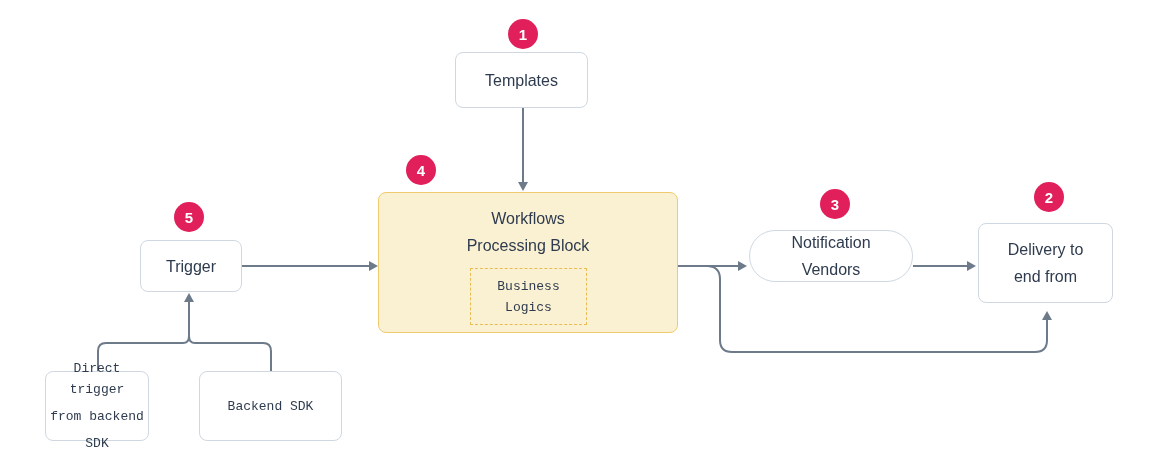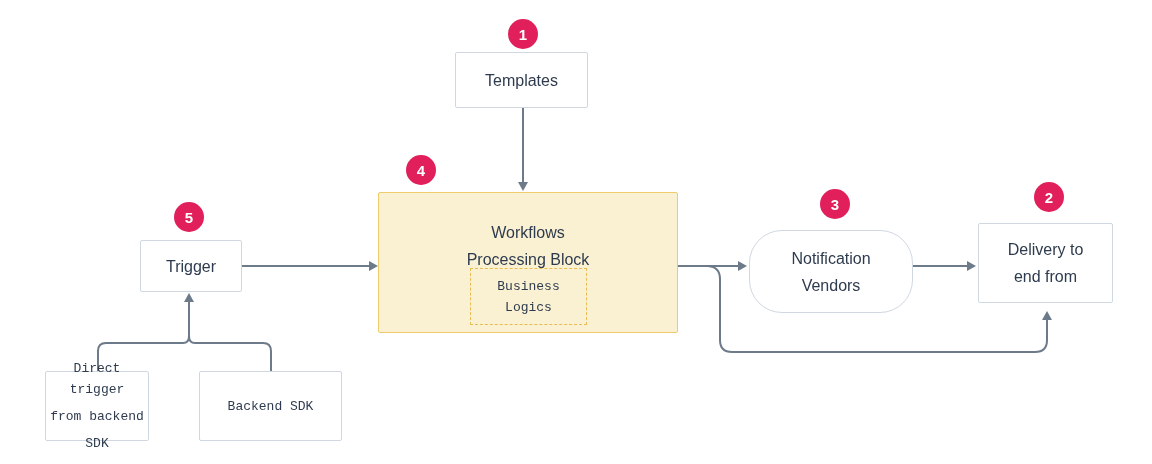--- a/index.html
+++ b/index.html
@@ -28,49 +28,49 @@
   }
   .connector-layer path.arrowhead {
     fill: var(--line, #6c7a89);
     stroke: none;
   }
   .node {
     position: absolute;
     z-index: 2;
     background: #ffffff;
     border: 1px solid var(--box-border, #cfd8e1);
-    border-radius: 2px;
+    border-radius: 8px;
     color: var(--text, #2e3b4e);
     display: flex;
     flex-direction: column;
     align-items: center;
     justify-content: center;
     text-align: center;
     box-sizing: border-box;
   }
   .node .label-lg { font-size: 16px; font-weight: 500; line-height: 27px; }
   .node .label-sm { font-size: 13px; font-weight: 500; line-height: 21px; font-family: Liberation Mono, monospace; }
 
   .node-templates { left: 455px; top: 52px; width: 133px; height: 56px; }
   .node-trigger   { left: 140px; top: 240px; width: 102px; height: 52px; justify-content: center; }
   .node-delivery  { left: 978px; top: 223px; width: 135px; height: 80px; }
   .node-direct    { left: 45px;  top: 371px; width: 104px; height: 70px; gap: 6px; }
   .node-event     { left: 199px; top: 371px; width: 143px; height: 70px; }
 
   .node-vendors {
-    left: 749px; top: 230px; width: 164px; height: 83px;
+    left: 749px; top: 230px; width: 164px; height: 52px;
     border-radius: 33px;
   }
 
   .node-workflows {
     left: 378px; top: 192px; width: 300px; height: 141px;
     background: var(--highlight-fill, #faf1d3);
     border: 1.5px solid var(--highlight-border, #efcb6d);
     justify-content: flex-start;
-    padding-top: 26px;
+    padding-top: 12px;
   }
   .inner-dashed {
     position: absolute;
     left: 91px; top: 75px; width: 117px; height: 57px;
     border: 1px dashed var(--dashed-border, #e8bc53);
     display: flex;
     flex-direction: column;
     align-items: center;
     justify-content: center;
     box-sizing: border-box;

